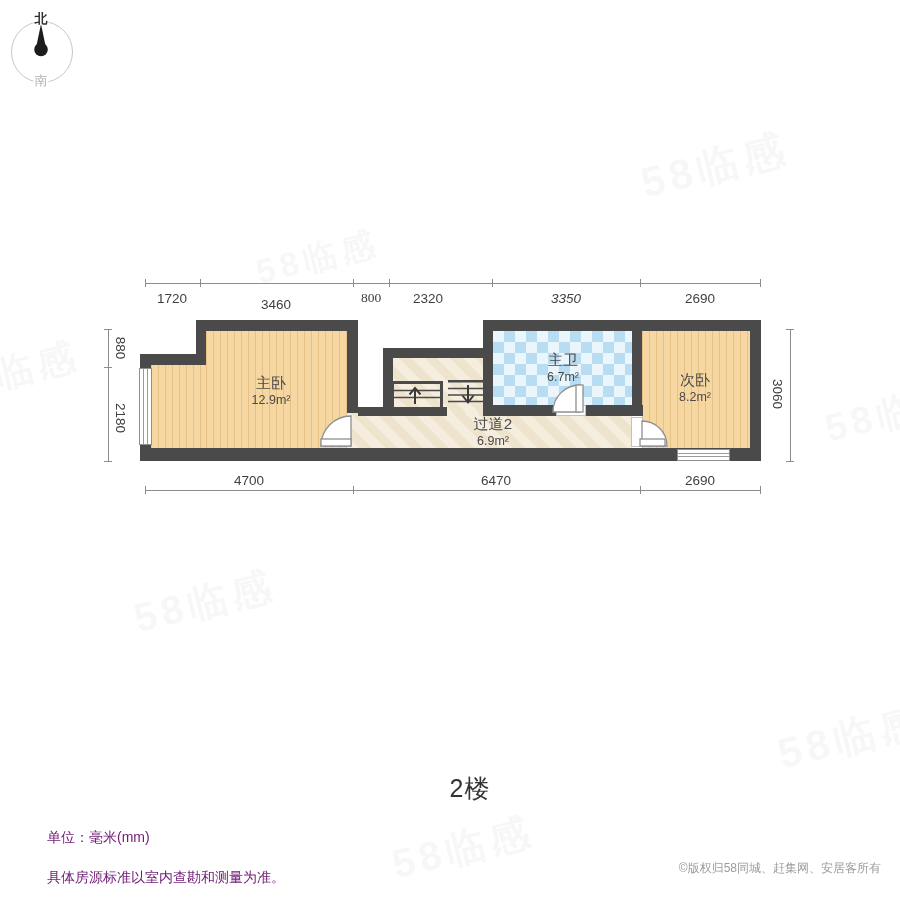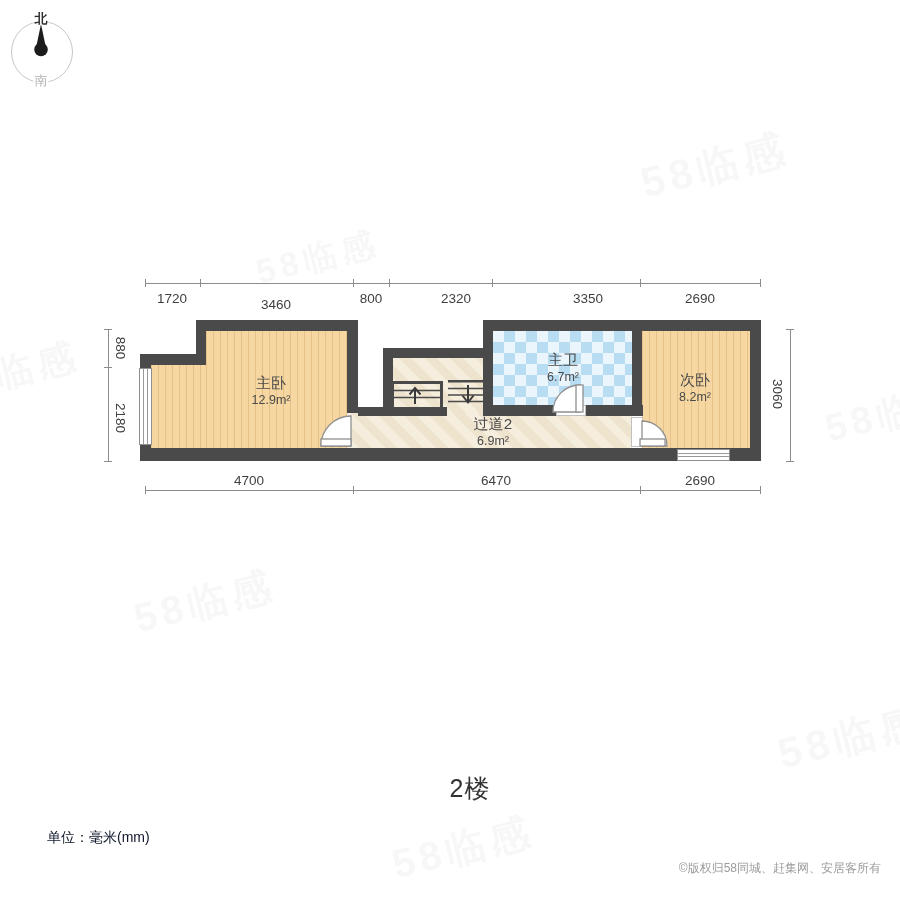--- a/index.html
+++ b/index.html
@@ -36,21 +36,21 @@
   .room-label{position:absolute;transform:translate(-50%,-50%);text-align:center;color:#4a4a4a;line-height:1.15;white-space:nowrap;}
   .room-label .nm{font-size:15px;font-family:Liberation Mono, monospace;}
   .room-label .ar{font-size:12.5px;}
   
   .dline{position:absolute;background:#8c8c8c;}
   .dl{position:absolute;transform:translate(-50%,-50%);font-size:13.5px;color:#3f3f3f;white-space:nowrap;}
   .dl.vert{transform:translate(-50%,-50%) rotate(90deg);}
   
   .title{position:absolute;left:470px;top:788px;transform:translate(-50%,-50%);
       font-size:25px;color:#333;letter-spacing:1px;white-space:nowrap;}
-  .foot{position:absolute;left:47px;font-size:14px;color:#0f172a;white-space:nowrap;}
+  .foot{position:absolute;left:47px;font-size:14px;color:#701a75;white-space:nowrap;}
   .copyright{position:absolute;right:19px;top:860px;font-size:12px;color:#9b9b9b;white-space:nowrap;}
   .overlay{position:absolute;left:0;top:0;pointer-events:none;}
 </style>
 </head>
 <body>
 
 <div class="page">
 
   <div class="wm" style="left:715px;top:166px;font-size:42px;">58临感</div>
   <div class="wm" style="left:318px;top:258px;font-size:34px;">58临感</div>
@@ -116,23 +116,23 @@
     <div class="dline" style="left:145px;top:283px;width:615px;height:1px;"></div>
     <div class="dline" style="left:145px;top:279px;width:1px;height:8px;"></div>
     <div class="dline" style="left:200px;top:279px;width:1px;height:8px;"></div>
     <div class="dline" style="left:353px;top:279px;width:1px;height:8px;"></div>
     <div class="dline" style="left:389px;top:279px;width:1px;height:8px;"></div>
     <div class="dline" style="left:492px;top:279px;width:1px;height:8px;"></div>
     <div class="dline" style="left:640px;top:279px;width:1px;height:8px;"></div>
     <div class="dline" style="left:760px;top:279px;width:1px;height:8px;"></div>
     <div class="dl" style="left:172px;top:298px;">1720</div>
     <div class="dl" style="left:276px;top:304px;">3460</div>
-    <div class="dl" style="left:371px;top:298px;">800</div>
-    <div class="dl" style="left:456px;top:298px;">2320</div>
-    <div class="dl" style="left:588px;top:298px;">3350</div>
+    <div class="dl" style="left:371px;top:298px;font-family:Liberation Serif, serif;">800</div>
+    <div class="dl" style="left:428px;top:298px;">2320</div>
+    <div class="dl" style="left:566px;top:298px;font-style:italic;">3350</div>
     <div class="dl" style="left:700px;top:298px;">2690</div>
 
     <div class="dline" style="left:145px;top:490px;width:615px;height:1px;"></div>
     <div class="dline" style="left:145px;top:486px;width:1px;height:8px;"></div>
     <div class="dline" style="left:353px;top:486px;width:1px;height:8px;"></div>
     <div class="dline" style="left:640px;top:486px;width:1px;height:8px;"></div>
     <div class="dline" style="left:760px;top:486px;width:1px;height:8px;"></div>
     <div class="dl" style="left:249px;top:480px;">4700</div>
     <div class="dl" style="left:496px;top:480px;">6470</div>
     <div class="dl" style="left:700px;top:480px;">2690</div>
@@ -175,15 +175,16 @@
       <rect x="321" y="439" width="30" height="7" fill="#ffffff"></rect>
       <path d="M580,412 L580,385 A27,27 0 0 0 553,412 Z" fill="#ffffff"></path>
       <rect x="576" y="385" width="7" height="27" fill="#ffffff"></rect>
       <path d="M642,446 L642,421 A25,25 0 0 1 667,446 Z" fill="#ffffff"></path>
       <rect x="640" y="439" width="25" height="7" fill="#ffffff"></rect>
     </g>
   </svg>
 
   <div class="title">2楼</div>
   <div class="foot" style="top:829px;">单位：毫米(mm)</div>
+  <div class="foot" style="top:869px;">具体房源标准以室内查勘和测量为准。</div>
   <div class="copyright">©版权归58同城、赶集网、安居客所有</div>
 
 </div>
 
 </body></html>

